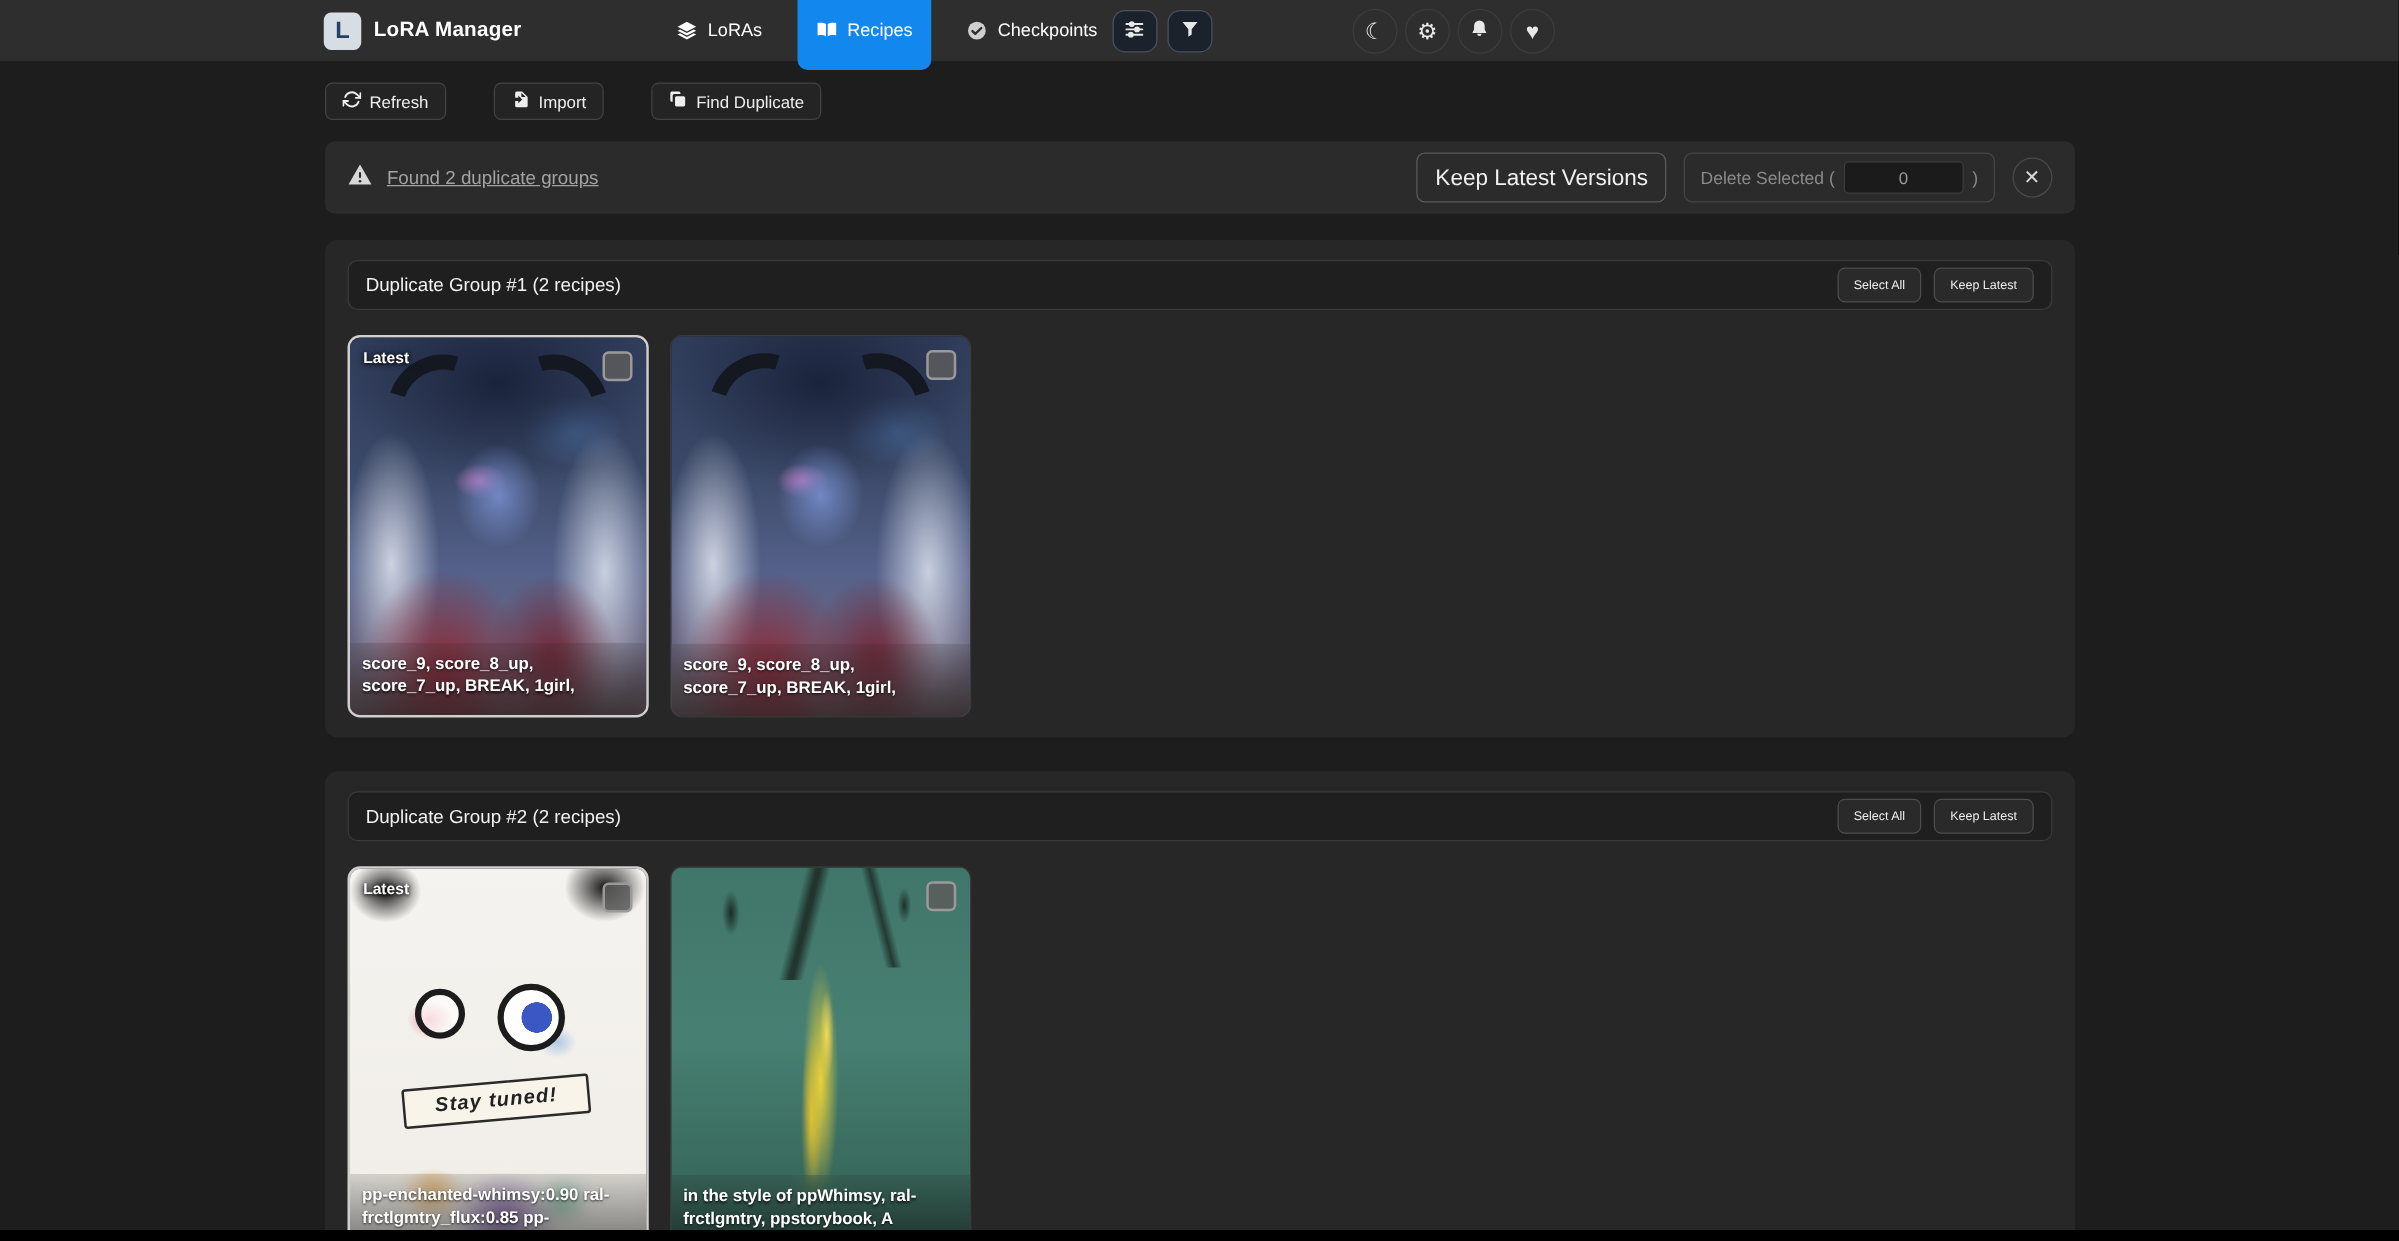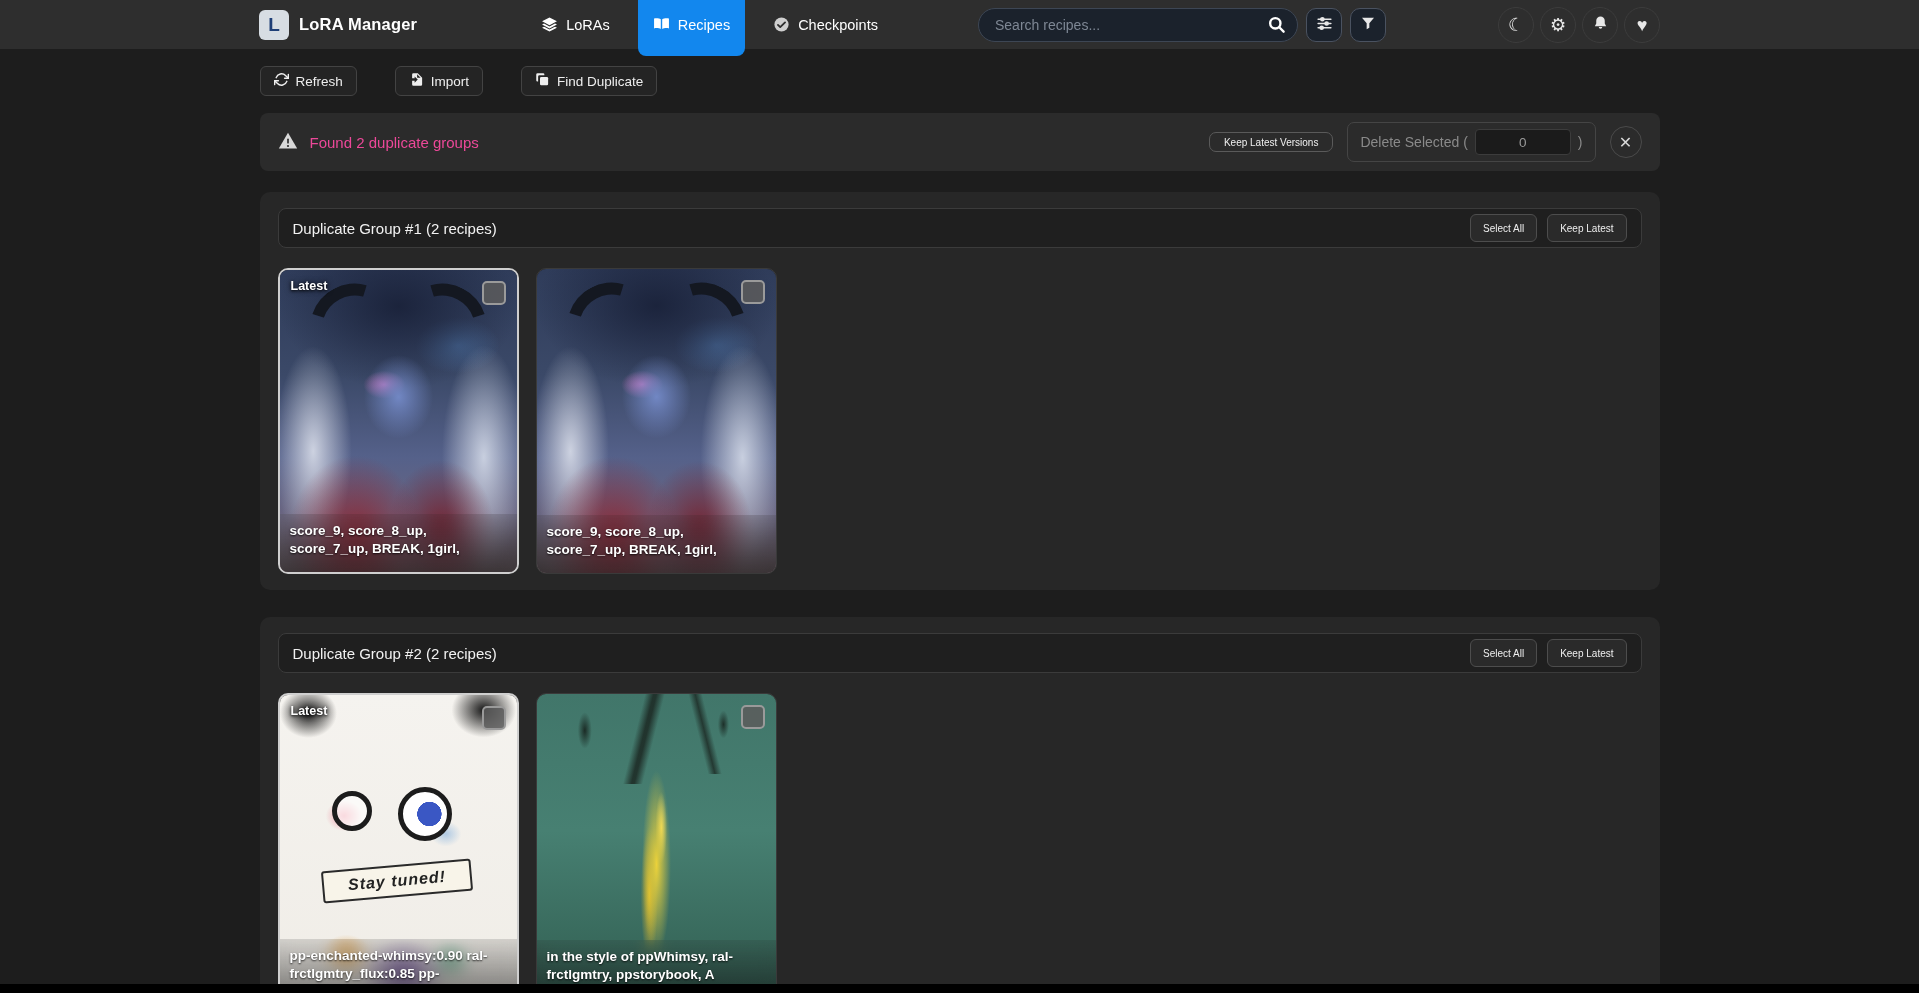--- a/index.html
+++ b/index.html
@@ -53,25 +53,25 @@
   .toolbar { display:flex; gap:38px; margin-top:17px; }
   .tool-btn {
     height:30px; display:flex; align-items:center; gap:7px; padding:0 13px;
     background:#242424; border:1px solid #434343; border-radius:6px;
     color:#eee; font-size:13.5px; cursor:pointer; font-family:"Liberation Sans", sans-serif;
   }
   .banner {
     margin-top:17px; height:58px; background:#2b2b2b; border-radius:8px;
     display:flex; align-items:center; padding:0 18px;
   }
-  .banner-msg { display:flex; align-items:center; gap:12px; font-size:15px; color:#ec4899; }
+  .banner-msg { display:flex; align-items:center; gap:12px; font-size:15px; color:#a3a3a3;text-decoration:underline; }
   .banner-right { margin-left:auto; display:flex; align-items:center; gap:14px; }
   .keep-versions-btn {
-    height:20px; padding:0 14px; background:#2b2b2b; border:1px solid #5a5a5a;
-    border-radius:7px; color:#f0f0f0; font-size:10px; cursor:pointer;
+    height:40px; padding:0 14px; background:#2b2b2b; border:1px solid #5a5a5a;
+    border-radius:7px; color:#f0f0f0; font-size:18px; cursor:pointer;
     font-family:"Liberation Sans", sans-serif;
   }
   .delete-selected {
     height:40px; display:flex; align-items:center; gap:7px; padding:12px 12px;
     background:#2b2b2b; border:1px solid #454545; border-radius:7px;
     color:#8a8a8a; font-size:14px; cursor:default;
   }
   .delete-count-input {
     width:96px; height:26px; background:#1b1b1b; border:1px solid #3c3c3c;
     border-radius:4px; color:#9a9a9a; font-size:13.5px; text-align:center;
@@ -209,29 +209,20 @@
         <span>
           <svg width="17" height="17" viewBox="0 0 24 24">
               <circle cx="12" cy="12" r="10" fill="#cfcfcf"></circle>
               <path d="M7 12.5l3.2 3.2L17 9" fill="none" stroke="#2e2e2e" stroke-width="2.6" stroke-linecap="round" stroke-linejoin="round"></path>
             </svg>
         </span>
         <span>Checkpoints</span>
       </div>
     </div>
 
-    <div class="search-wrap">
-      <input class="search-input" type="text" placeholder="Search recipes..." style="">
-      <button class="search-btn">
-        <svg width="19" height="19" viewBox="0 0 24 24" fill="none" stroke="#fff" stroke-width="3" stroke-linecap="round">
-            <circle cx="10.5" cy="10.5" r="6.5"></circle>
-            <line x1="15.5" y1="15.5" x2="21" y2="21"></line>
-          </svg>
-      </button>
-    </div>
     <button class="sq-btn">
       <span>
         <svg width="17" height="17" viewBox="0 0 24 24" stroke="#e8e8e8" stroke-width="2.2" stroke-linecap="round" fill="#e8e8e8">
             <line x1="3" y1="6" x2="21" y2="6"></line>
             <line x1="3" y1="12" x2="21" y2="12"></line>
             <line x1="3" y1="18" x2="21" y2="18"></line>
             <circle cx="9" cy="6" r="2.2"></circle>
             <circle cx="15" cy="12" r="2.2"></circle>
             <circle cx="8" cy="18" r="2.2"></circle>
           </svg>

